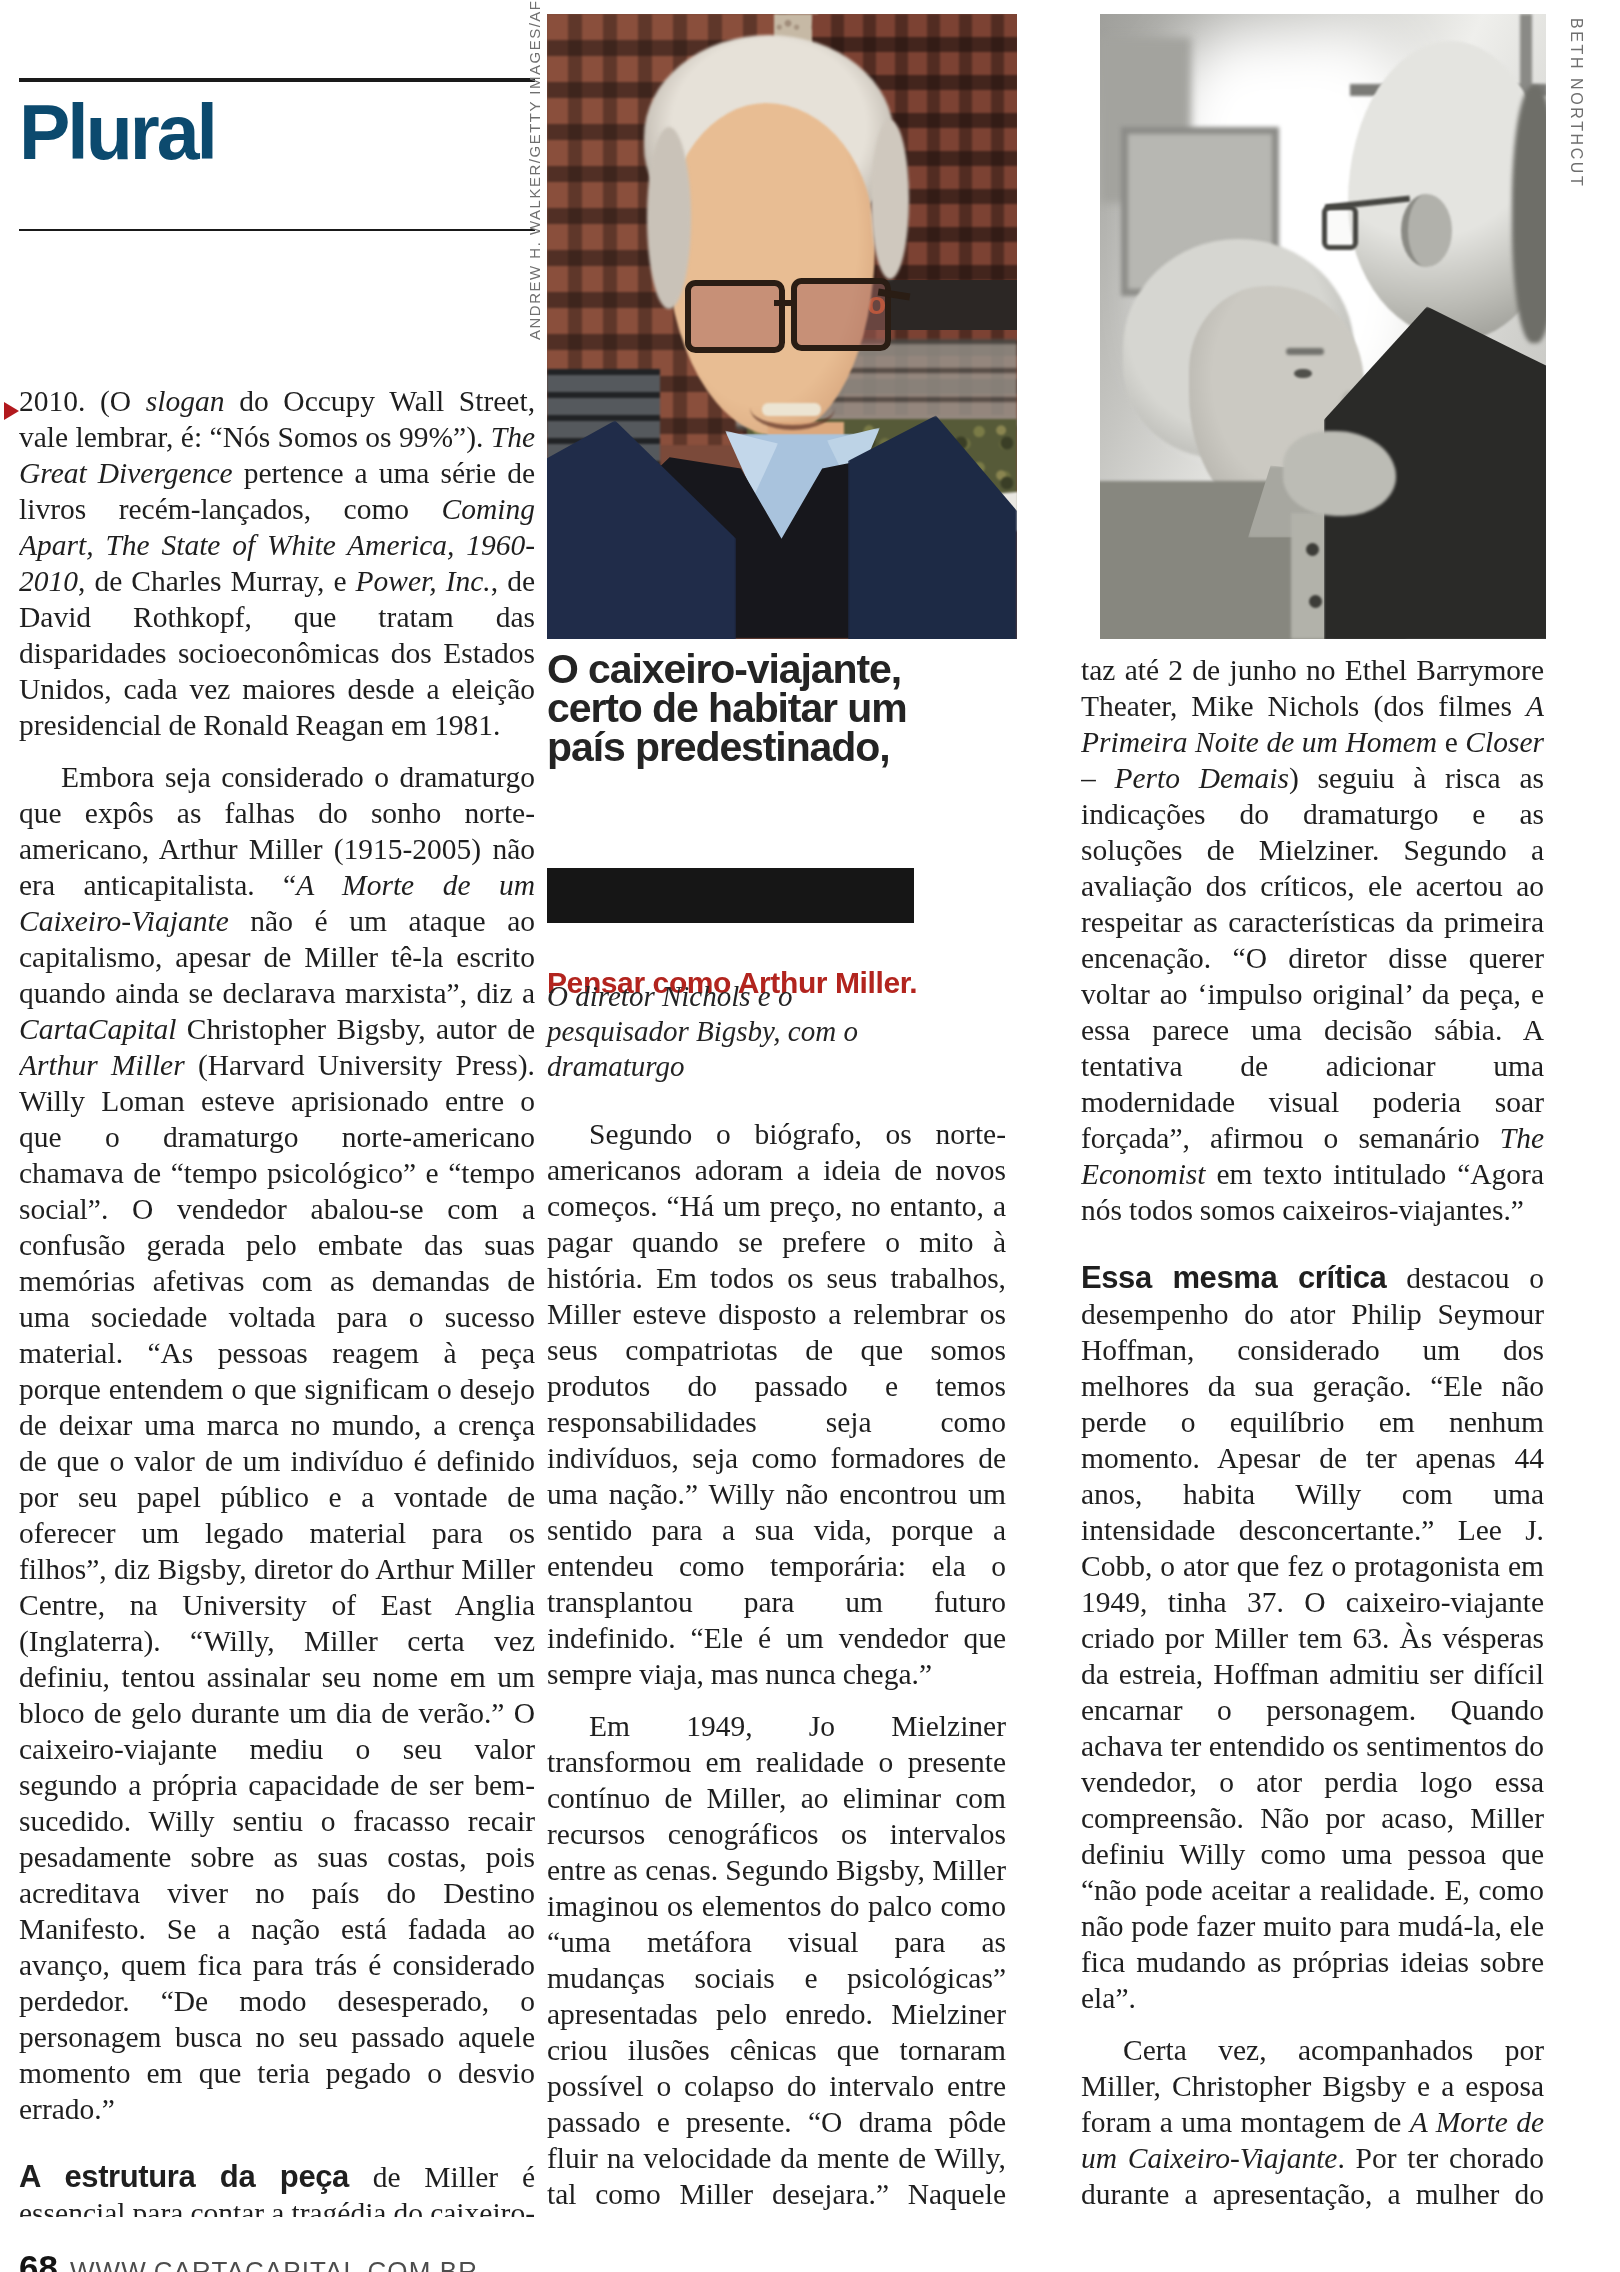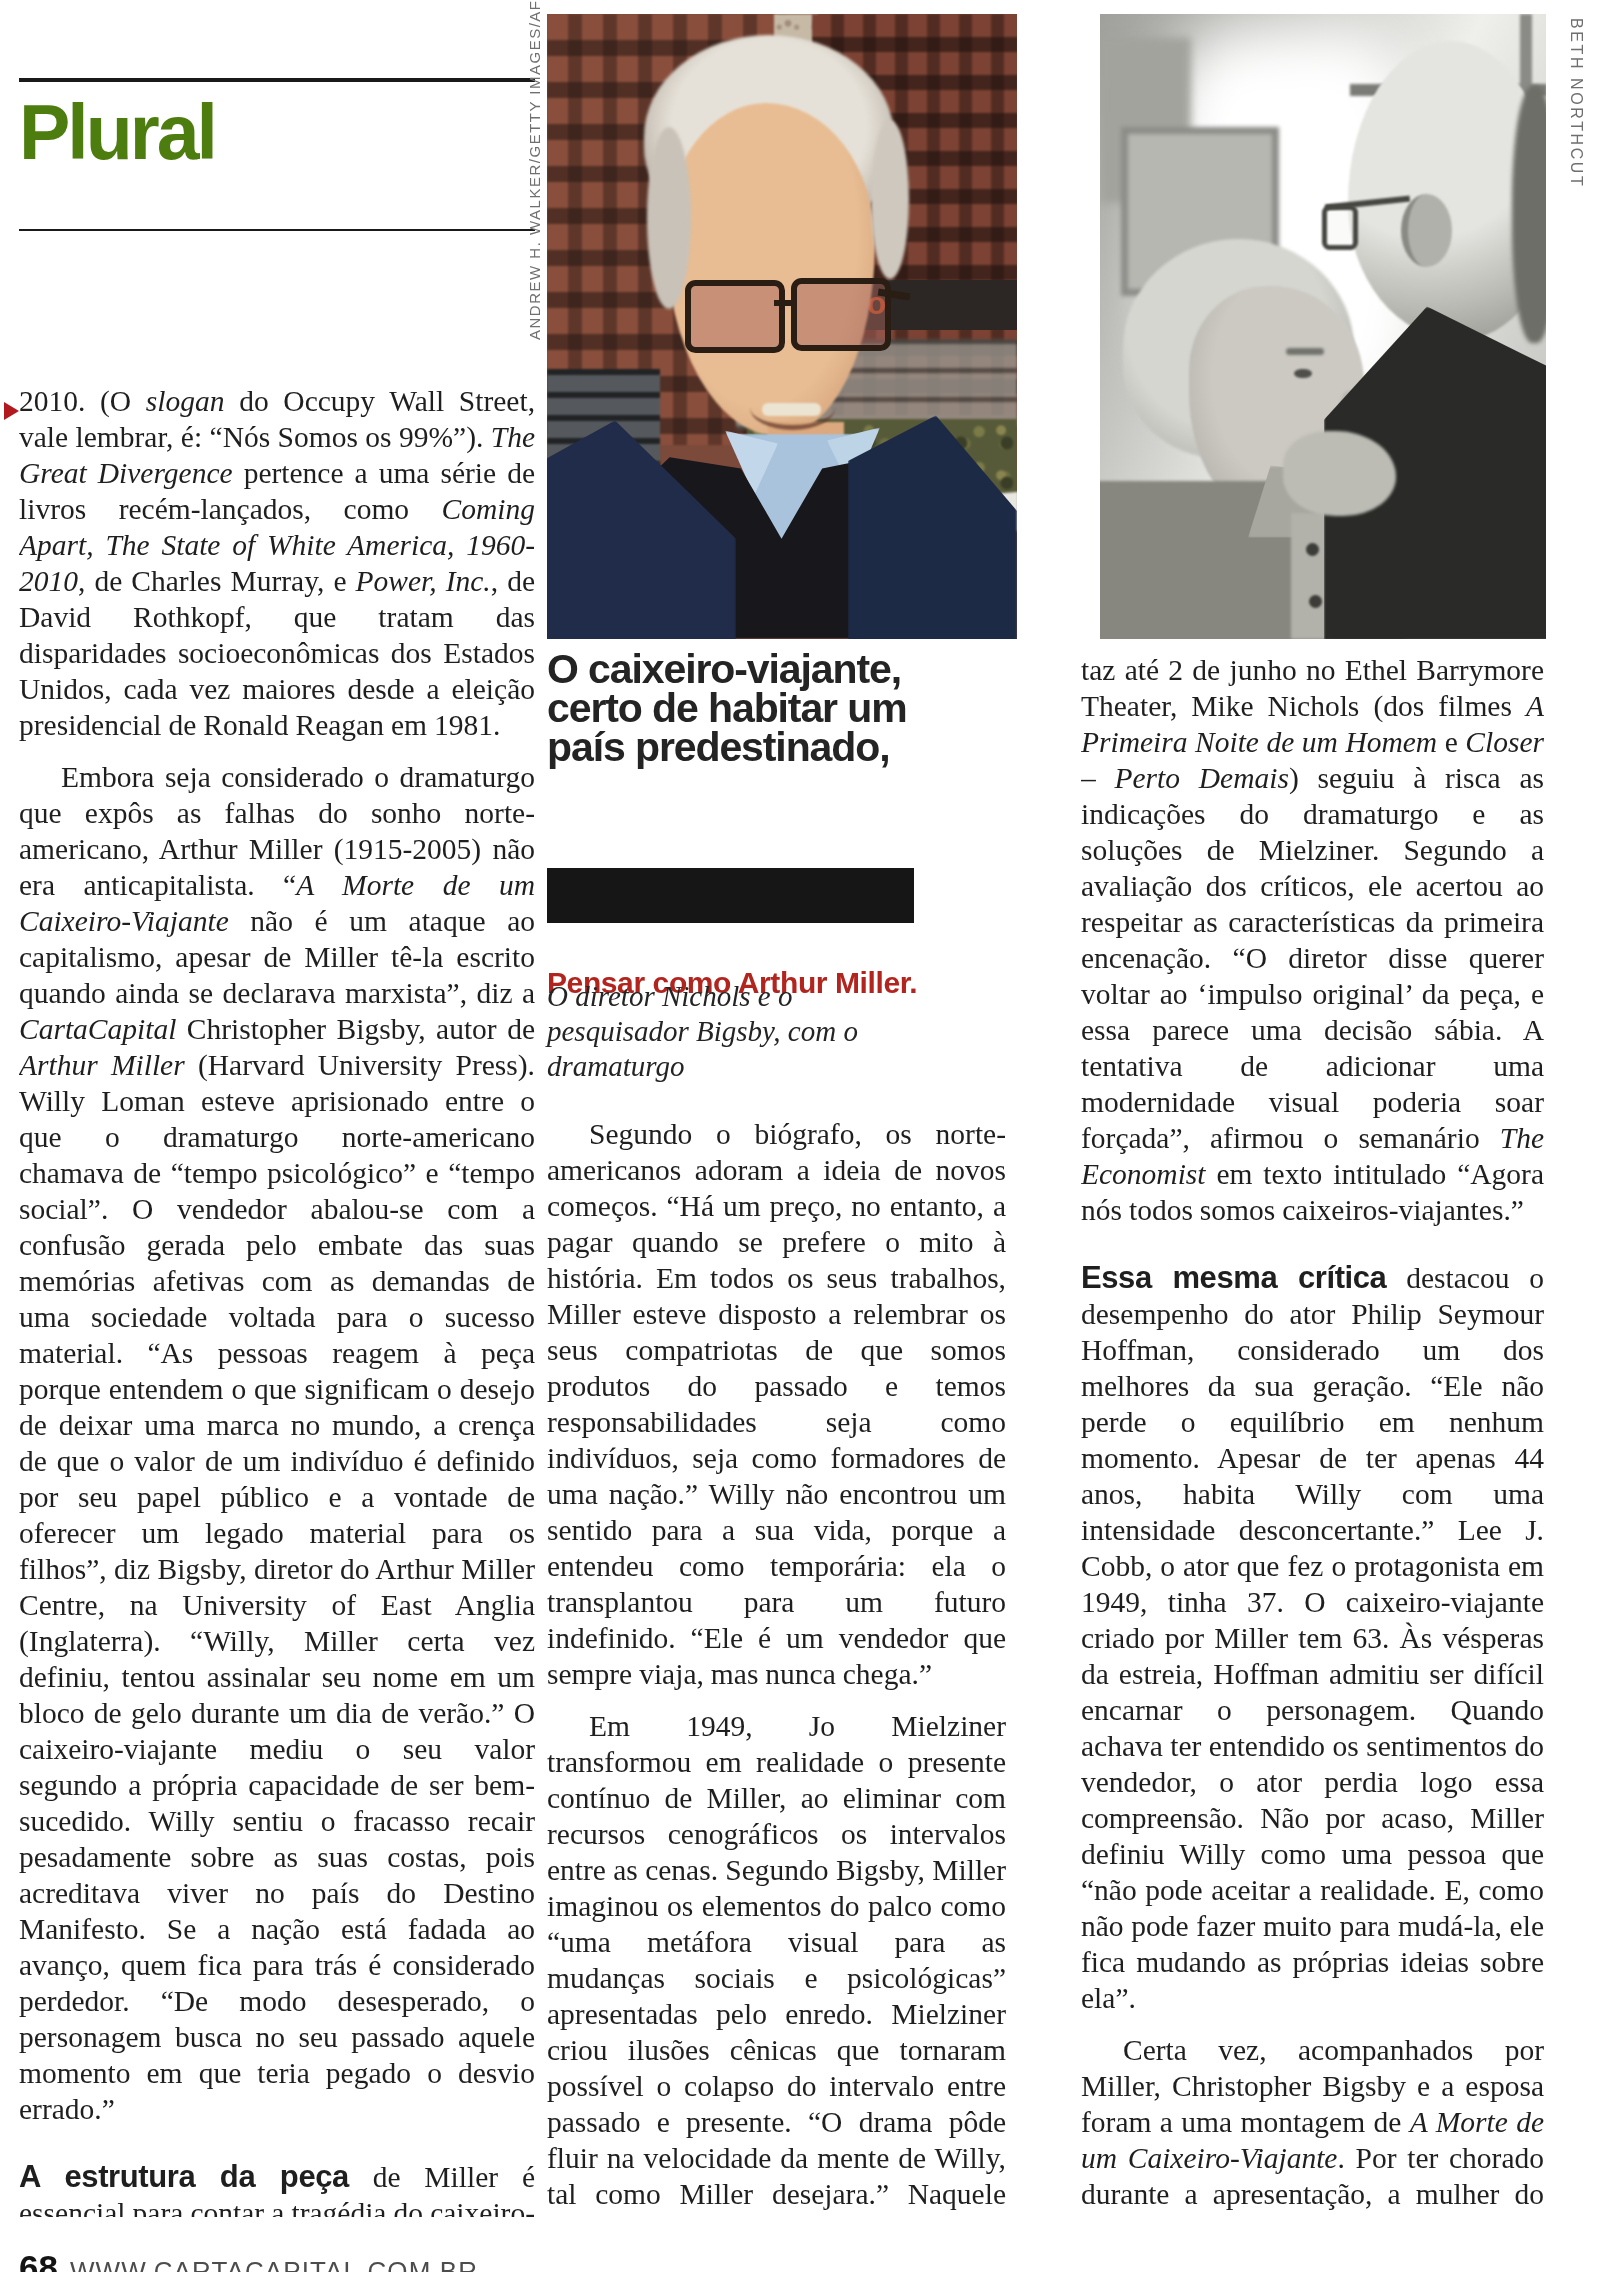--- a/index.html
+++ b/index.html
@@ -4,21 +4,21 @@
 <style>
   html,body{margin:0;padding:0;background:#ffffff;}
   .page{position:relative;width:1621px;height:2273px;background:#ffffff;overflow:hidden;
         font-family:"Liberation Serif",serif;color:#1f1f1f;}
 
   
   .rule{position:absolute;left:19px;width:516px;background:#1a1a1a;}
   .rule1{top:78px;height:3.8px;}
   .rule2{top:229px;height:2.3px;}
   .masthead{position:absolute;left:19px;top:88px;display:flex;align-items:baseline;white-space:nowrap;}
-  .plural{font-family:"Liberation Sans",sans-serif;font-weight:900;font-size:77px;letter-spacing:-3px;color:#4d7c0f;text-align:center;}
+  .plural{font-family:"Liberation Sans",sans-serif;font-weight:900;font-size:77px;letter-spacing:-3px;color:#0c4a6e;text-align:center;}
   .teatro{font-family:"DejaVu Serif",serif;font-weight:400;font-size:67px;color:#929292;margin-left:15px;letter-spacing:0.8px;}
 
   
   .cont-arrow{position:absolute;left:3.8px;top:402px;width:0;height:0;
     border-left:15px solid #b2191e;border-top:9px solid transparent;border-bottom:9px solid transparent;}
 
   
   .col{position:absolute;font-size:29.5px;line-height:36px;text-align:justify;overflow:hidden;
        hyphens:auto;-webkit-hyphens:auto;word-spacing:-0.4px;}
   .col-left{left:19px;top:383px;width:516px;height:1834px;}

